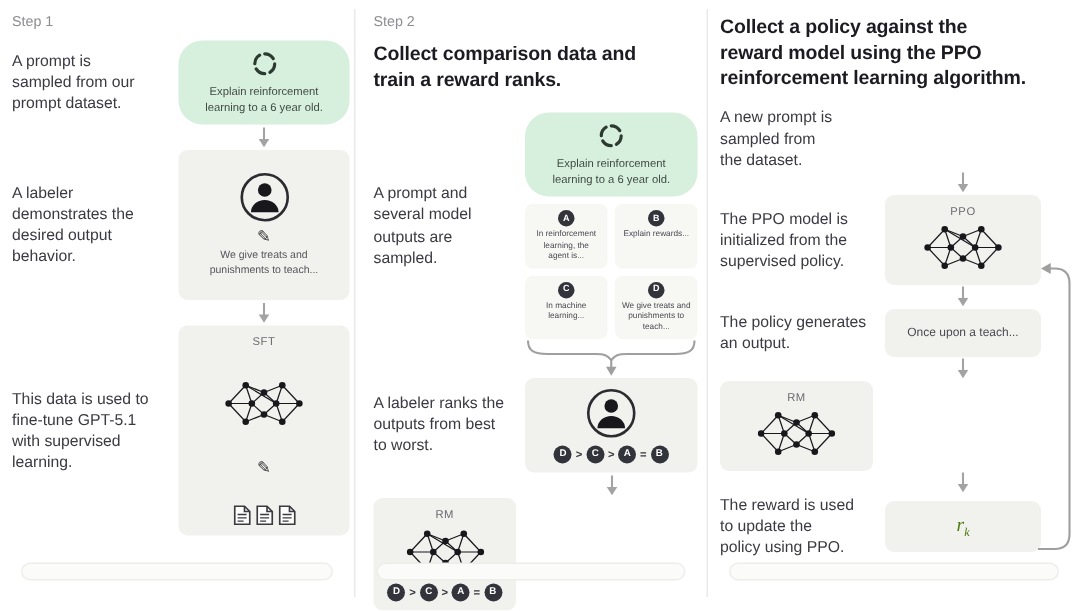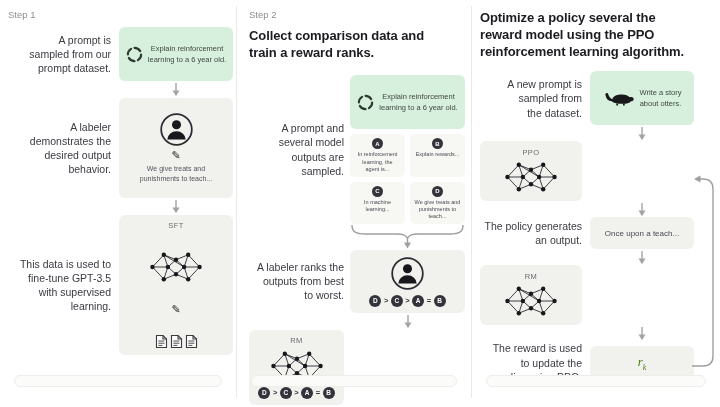--- a/index.html
+++ b/index.html
@@ -15,27 +15,27 @@
 
   .step-label { font-size:9.5px; color:var(--steplbl,#8e8e93); margin-bottom:7px; }
   .col-title  { font-size:13px; font-weight:bold; line-height:1.32; color:var(--title,#1b1b21);
                 white-space:pre-line; letter-spacing:-0.1px; margin-bottom:14px; }
 
   .row, .arrow-row { display:grid; column-gap:8px; align-items:center; }
   .col1 .row, .col1 .arrow-row { grid-template-columns:103px 114px; }
   .col2 .row, .col2 .arrow-row { grid-template-columns:95px 115px; column-gap:6px; }
   .col3 .row, .col3 .arrow-row { grid-template-columns:102px 104px; }
 
-  .note { font-size:10.5px; line-height:1.35; white-space:pre-line; color:var(--body,#3a3a42);text-align:right; }
+  .note { font-size:10.5px; line-height:1.35; white-space:pre-line; color:var(--body,#3a3a42); }
   .figcell { display:flex; flex-direction:column; align-items:stretch; }
   .arrow-cell { display:flex; justify-content:center; align-items:center; height:16px; }
   .col1 .arrow-cell, .col2 .arrow-cell { height:17px; }
 
-  .pbox { background:var(--green,#d7efdd); border-radius:6px; padding:7px 5px 6px;
-          display:flex; flex-direction:row; align-items:center; gap:5px; min-height:54px;
+  .pbox { background:var(--green,#d7efdd); border-radius:16px; padding:7px 5px 6px;
+          display:flex; flex-direction:column; align-items:center; gap:5px; min-height:54px;
           justify-content:center; }
   .pbox-text { font-size:7.5px; line-height:1.4; color:#414a44; white-space:pre-line; text-align:center; }
 
   .gbox { background:var(--gray,#f1f1ee); border-radius:6px; display:flex; flex-direction:column;
           align-items:center; justify-content:center; text-align:center; padding:6px 4px; }
   .box-labeler1 { min-height:100px; gap:3px; }
   .box-sft     { min-height:90px; gap:19px; }
   .box-rank    { min-height:62px; gap:4px; }
   .box-rm2     { min-height:74px; gap:3px; }
   .box-ppo, .box-rm3 { min-height:60px; gap:2px; }
@@ -135,21 +135,21 @@
       <span class="arrow-cell">
           <svg width="10" height="15" viewBox="0 0 10 15">
             <line x1="5" y1="1" x2="5" y2="9" stroke="#a3a3a3" stroke-width="1.4"></line>
             <path d="M1.5 8.6 L8.5 8.6 L5 14.2 Z" fill="#a3a3a3"></path>
           </svg>
         </span>
       </div>
 
     <div class="row">
       <div class="note">This data is used to
-fine-tune GPT-3.5
+fine-tune GPT-5.1
 with supervised
 learning.</div>
       <div class="figcell">
         <div class="gbox box-sft">
           <span class="model-label">SFT</span>
           <span class="icon-slot">
               <svg width="52" height="36" viewBox="0 0 64 44">
                 <g stroke="#17171c" stroke-width="1">
                   <line x1="3" y1="22" x2="17" y2="7"></line>
                   <line x1="3" y1="22" x2="17" y2="37"></line>
@@ -356,53 +356,43 @@
           </div>
         </div>
       </div>
     </div>
     <div class="next-hint"></div>
   </div>
 
   <div class="vdiv"></div>
 
   <div class="col col3">
-    <div class="col-title" style="margin-bottom:11px;">Optimize a policy several the
+    <div class="col-title" style="margin-bottom:11px;">Collect a policy against the
 reward model using the PPO
 reinforcement learning algorithm.</div>
 
     <div class="row">
       <div class="note">A new prompt is
 sampled from
 the dataset.</div>
-      <div class="figcell">
-        <div class="pbox">
-          <span class="icon-slot">
-              <svg width="32" height="15" viewBox="0 0 48 22">
-                <path d="M4 7 C2 3 7 1 8 5 C9 8 11 11 14 12 C15 7 22 5 28 5 C34 5 38 7 40 9 C43 8 46 9 46 12 C46 14 44 15 42 15 C40 18 35 19 30 19 C22 19 16 18 13 15 C8 15 5 12 4 7 Z" fill="#17171c"></path>
-                <rect x="20" y="18.5" width="2.6" height="3" fill="#17171c"></rect>
-                <rect x="30" y="18.5" width="2.6" height="3" fill="#17171c"></rect>
-              </svg>
-            </span>
-          <div class="pbox-text">Write a story
-about otters.</div>
-        </div>
-      </div>
-    </div>
-    <div class="arrow-row">
-        <span></span>
-      <span class="arrow-cell">
-          <svg width="10" height="15" viewBox="0 0 10 15">
-            <line x1="5" y1="1" x2="5" y2="9" stroke="#a3a3a3" stroke-width="1.4"></line>
-            <path d="M1.5 8.6 L8.5 8.6 L5 14.2 Z" fill="#a3a3a3"></path>
-          </svg>
-        </span>
-      </div>
-
-    <div class="row">
+    </div>
+    <div class="arrow-row">
+        <span></span>
+      <span class="arrow-cell">
+          <svg width="10" height="15" viewBox="0 0 10 15">
+            <line x1="5" y1="1" x2="5" y2="9" stroke="#a3a3a3" stroke-width="1.4"></line>
+            <path d="M1.5 8.6 L8.5 8.6 L5 14.2 Z" fill="#a3a3a3"></path>
+          </svg>
+        </span>
+      </div>
+
+    <div class="row">
+      <div class="note">The PPO model is
+initialized from the
+supervised policy.</div>
       <div class="figcell">
         <div class="gbox box-ppo">
           <span class="model-label">PPO</span>
           <span class="icon-slot">
               <svg width="52" height="36" viewBox="0 0 64 44">
                 <g stroke="#17171c" stroke-width="1">
                   <line x1="3" y1="22" x2="17" y2="7"></line>
                   <line x1="3" y1="22" x2="17" y2="37"></line>
                   <line x1="3" y1="22" x2="22" y2="22"></line>
                   <line x1="17" y1="7" x2="32" y2="13"></line>

